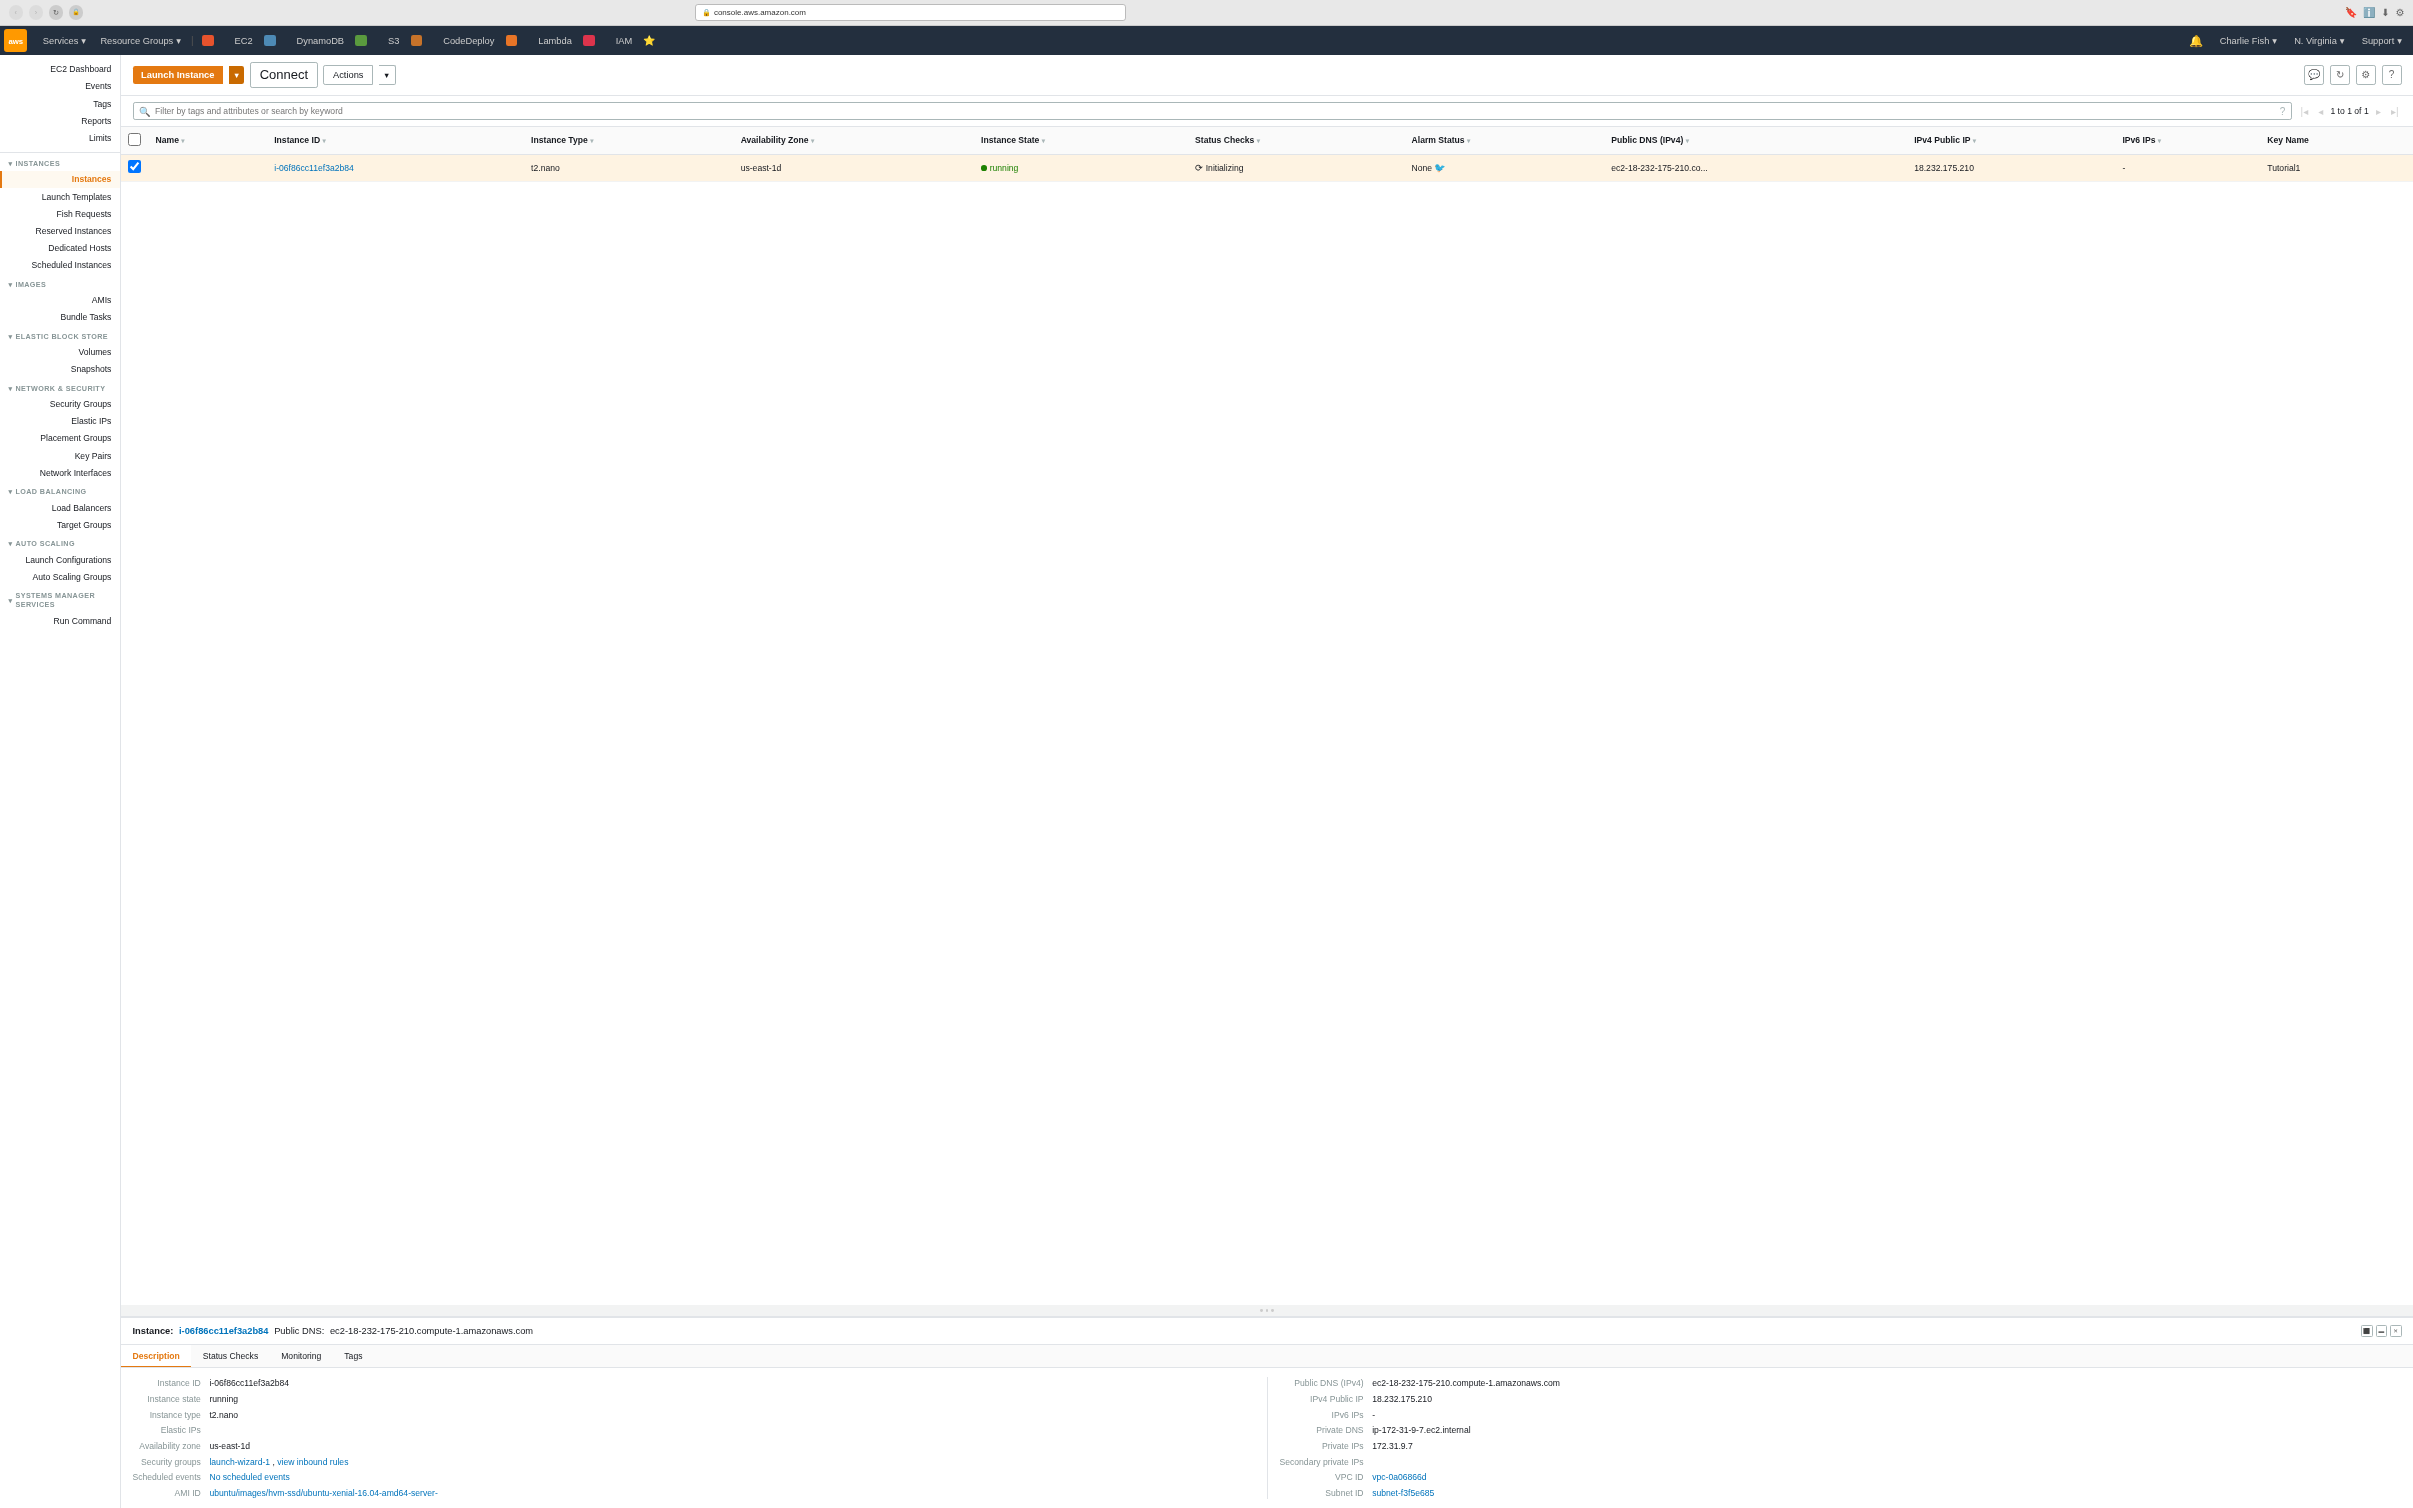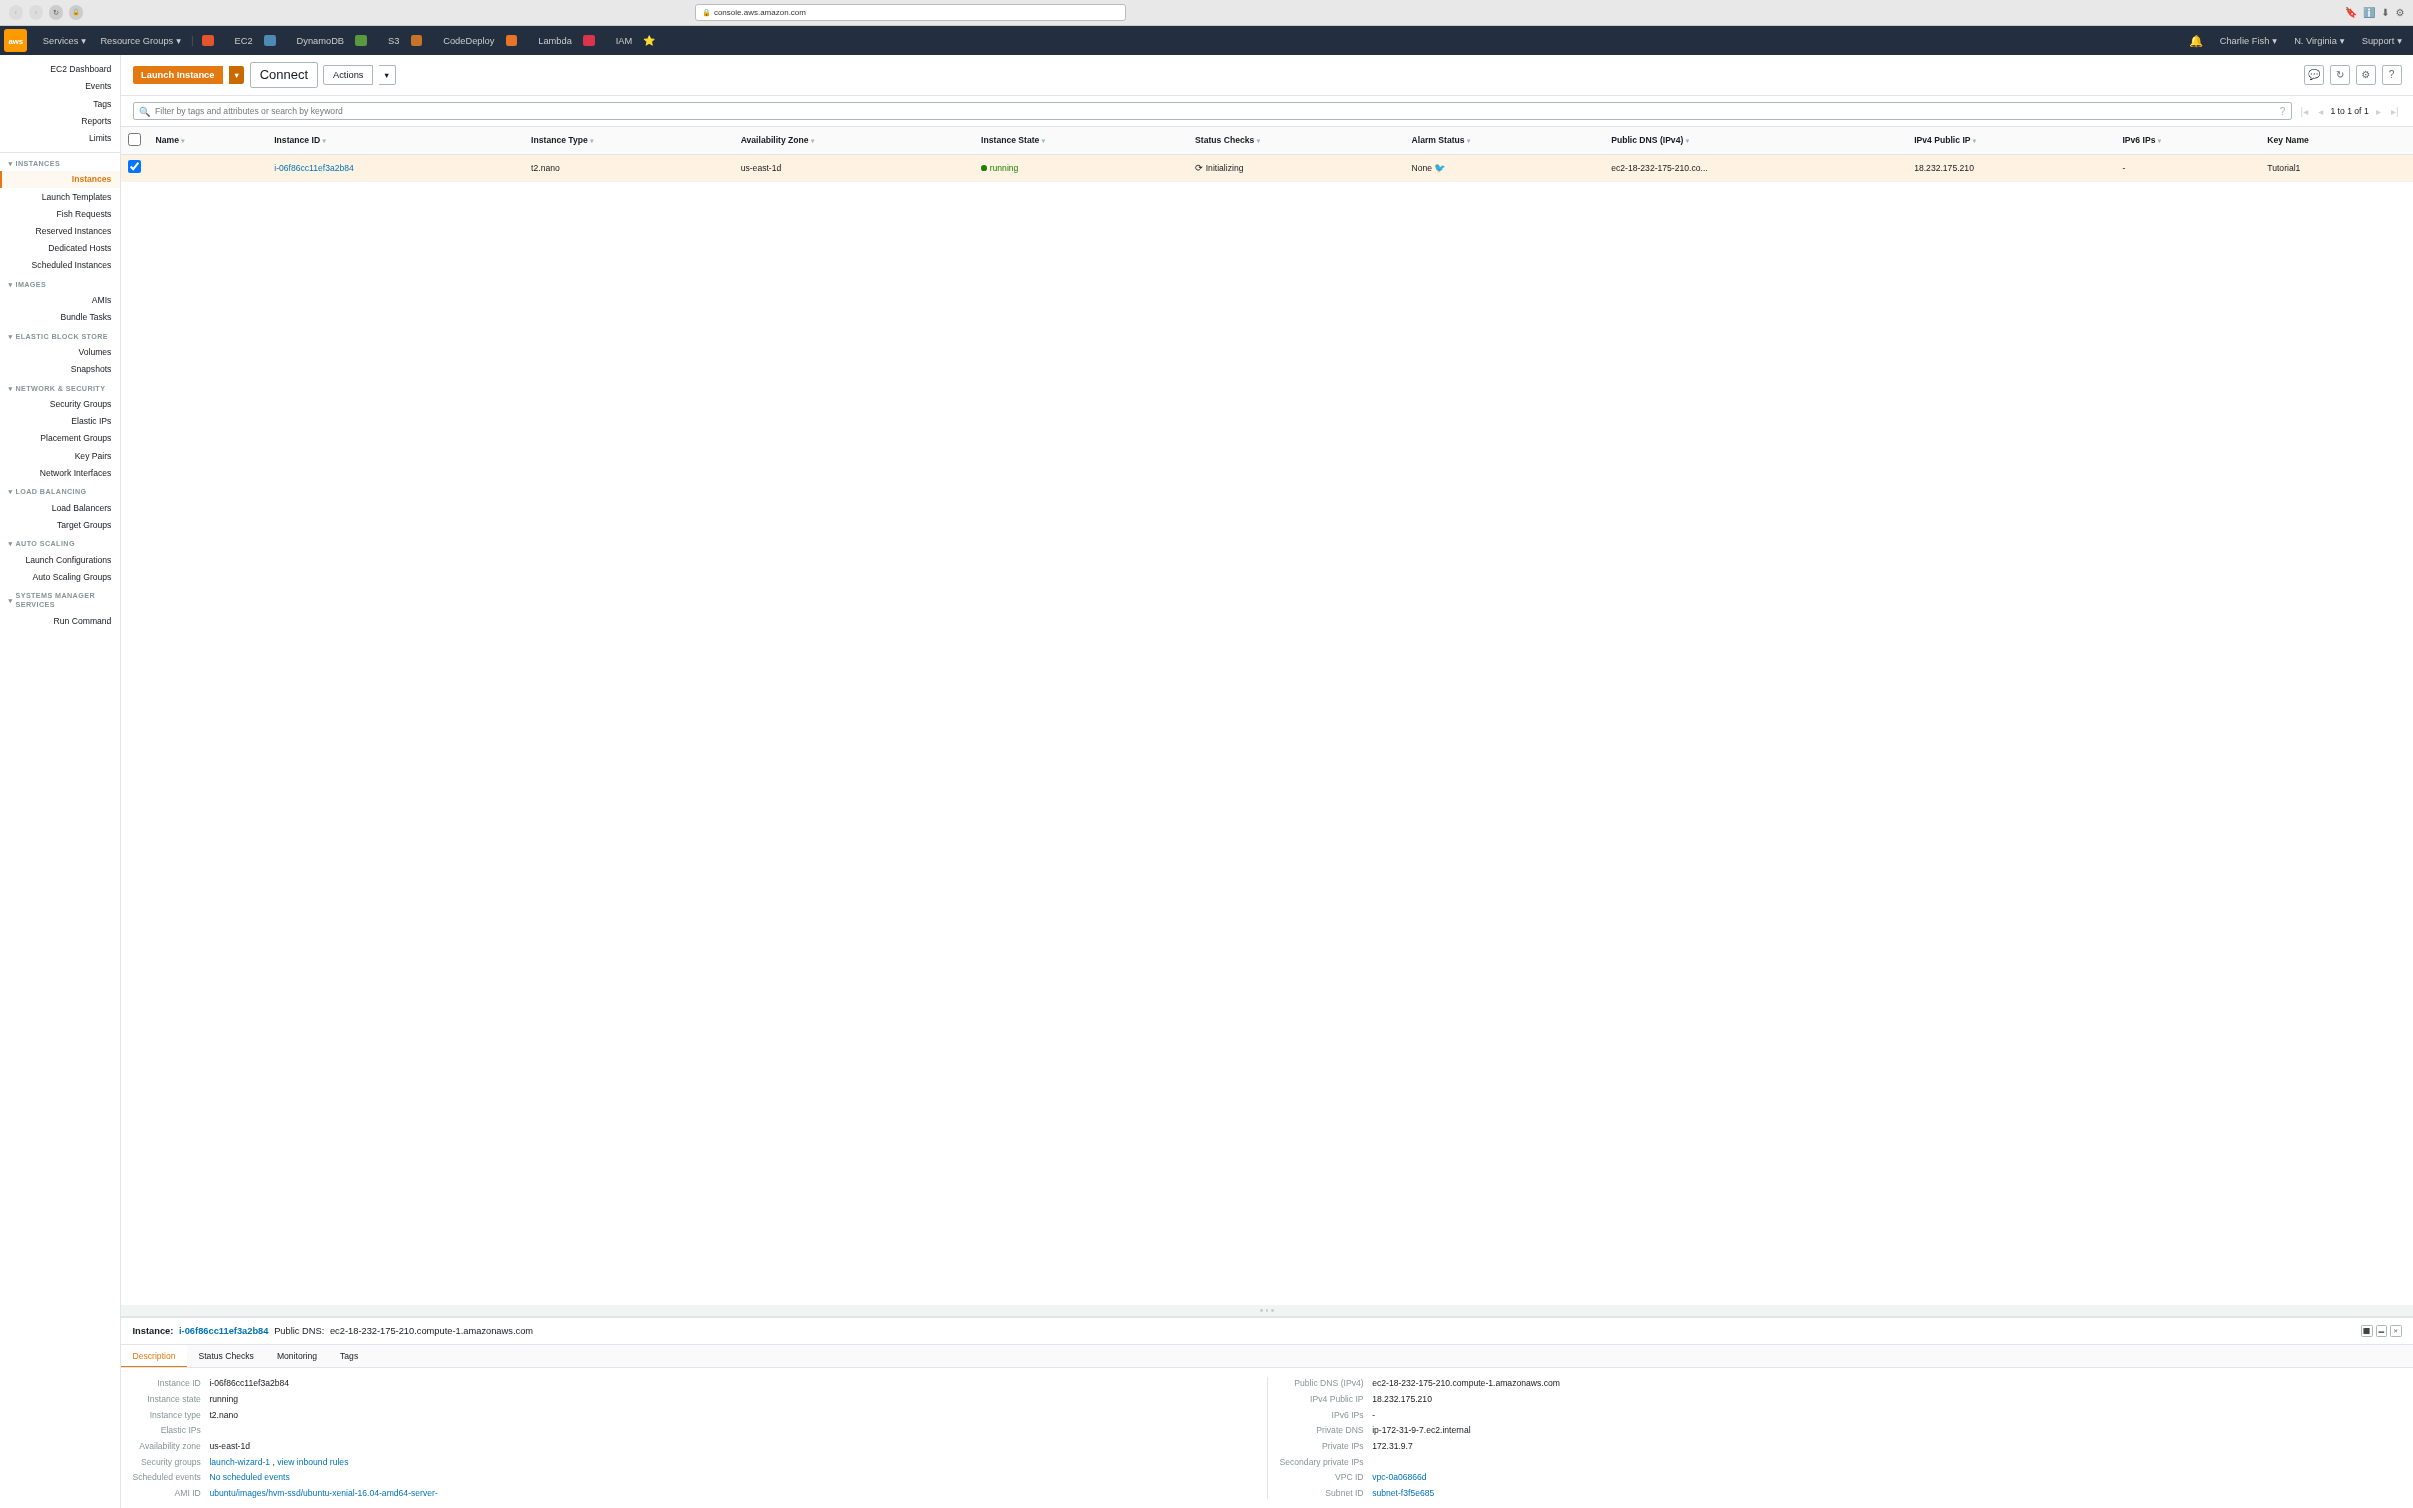--- a/index.html
+++ b/index.html
@@ -292,21 +292,21 @@
     .detail-tab {
       padding: 5.7px 11.5px;
       font-size: 8.6px;
       cursor: pointer;
       color: #16191f;
       border-bottom: 1.4px solid transparent;
     }
     .detail-tab.active {
       color: #e47911;
       border-bottom: 1.4px solid #e47911;
-      font-weight: 400;
+      font-weight: 700;
       background: white;
     }
     .detail-content {
       padding: 8.6px 11.5px;
       display: grid;
       grid-template-columns: 1fr 1fr;
       gap: 0;
     }
     .detail-left, .detail-right {
       display: grid;

